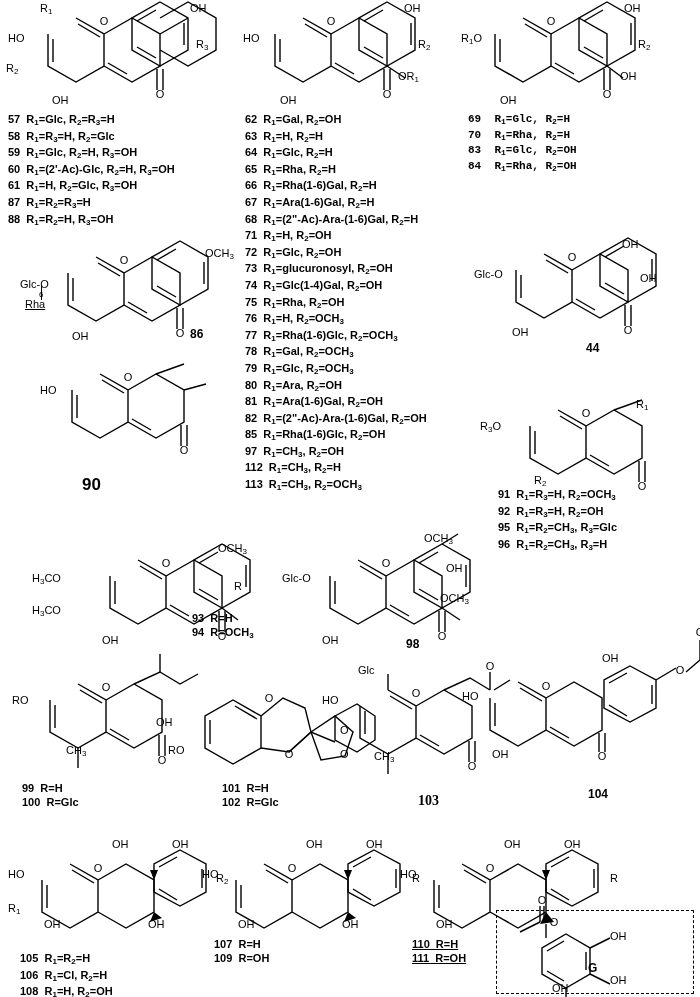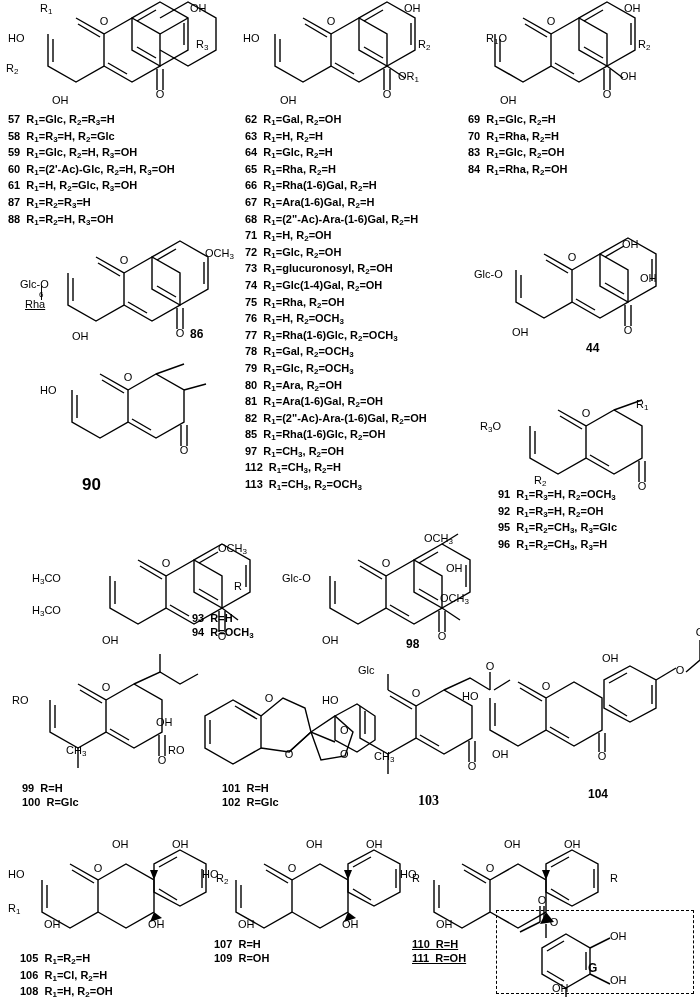--- a/index.html
+++ b/index.html
@@ -104,21 +104,21 @@
     <polygon points="114,12 142,28 142,60 114,76 86,60 86,28"></polygon>
     <line x1="91" y1="31" x2="110" y2="20"></line>
     <line x1="138" y1="33" x2="138" y2="55"></line>
     <line x1="91" y1="57" x2="110" y2="68"></line>
   </g>
   <line x1="142" y1="60" x2="158" y2="72" stroke="#000" stroke-width="1.4"></line>
   <text class="atom" x="86" y="19" text-anchor="middle">O</text>
   <text class="atom" x="142" y="92" text-anchor="middle">O</text>
 </svg>
 </div>
-<div class="lbl" style="left:461px;top:32px;margin-left:25px;">R<span class="sub">1</span>O</div>
+<div class="lbl" style="left:461px;top:32px;">R<span class="sub">1</span>O</div>
 <div class="lbl" style="left:500px;top:94px;">OH</div>
 <div class="lbl" style="left:624px;top:2px;">OH</div>
 <div class="lbl" style="left:638px;top:38px;">R<span class="sub">2</span></div>
 <div class="lbl" style="left:620px;top:70px;">OH</div>
 
 <div class="block" style="left:8px;top:113px;"><b>57  R<span class="sub">1</span>=Glc, R<span class="sub">2</span>=R<span class="sub">3</span>=H</b>
 <b>58  R<span class="sub">1</span>=R<span class="sub">3</span>=H, R<span class="sub">2</span>=Glc</b>
 <b>59  R<span class="sub">1</span>=Glc, R<span class="sub">2</span>=H, R<span class="sub">3</span>=OH</b>
 <b>60  R<span class="sub">1</span>=(2'-Ac)-Glc, R<span class="sub">2</span>=H, R<span class="sub">3</span>=OH</b>
 <b>61  R<span class="sub">1</span>=H, R<span class="sub">2</span>=Glc, R<span class="sub">3</span>=OH</b>
@@ -142,21 +142,21 @@
 <b>78  R<span class="sub">1</span>=Gal, R<span class="sub">2</span>=OCH<span class="sub">3</span></b>
 <b>79  R<span class="sub">1</span>=Glc, R<span class="sub">2</span>=OCH<span class="sub">3</span></b>
 <b>80  R<span class="sub">1</span>=Ara, R<span class="sub">2</span>=OH</b>
 <b>81  R<span class="sub">1</span>=Ara(1-6)Gal, R<span class="sub">2</span>=OH</b>
 <b>82  R<span class="sub">1</span>=(2"-Ac)-Ara-(1-6)Gal, R<span class="sub">2</span>=OH</b>
 <b>85  R<span class="sub">1</span>=Rha(1-6)Glc, R<span class="sub">2</span>=OH</b>
 <b>97  R<span class="sub">1</span>=CH<span class="sub">3</span>, R<span class="sub">2</span>=OH</b>
 <b>112  R<span class="sub">1</span>=CH<span class="sub">3</span>, R<span class="sub">2</span>=H</b>
 <b>113  R<span class="sub">1</span>=CH<span class="sub">3</span>, R<span class="sub">2</span>=OCH<span class="sub">3</span></b></div>
 
-<div class="block" style="left:468px;top:113px;"><b>69  R<span class="sub">1</span>=Glc, R<span class="sub">2</span>=H</b>
+<div class="block" style="left:468px;top:113px;font-family:Liberation Mono, monospace;"><b>69  R<span class="sub">1</span>=Glc, R<span class="sub">2</span>=H</b>
 <b>70  R<span class="sub">1</span>=Rha, R<span class="sub">2</span>=H</b>
 <b>83  R<span class="sub">1</span>=Glc, R<span class="sub">2</span>=OH</b>
 <b>84  R<span class="sub">1</span>=Rha, R<span class="sub">2</span>=OH</b></div>
 
 <div class="struct" style="left:20px;top:245px;">
 <svg width="210" height="110" viewBox="0 0 210 110">
   <g stroke="#000" stroke-width="1.4" fill="none">
     <polyline points="48,28 48,60 76,76 104,60 104,28 76,12"></polyline>
     <line x1="53" y1="33" x2="53" y2="56"></line>
     <line x1="100" y1="31" x2="78" y2="18"></line>

